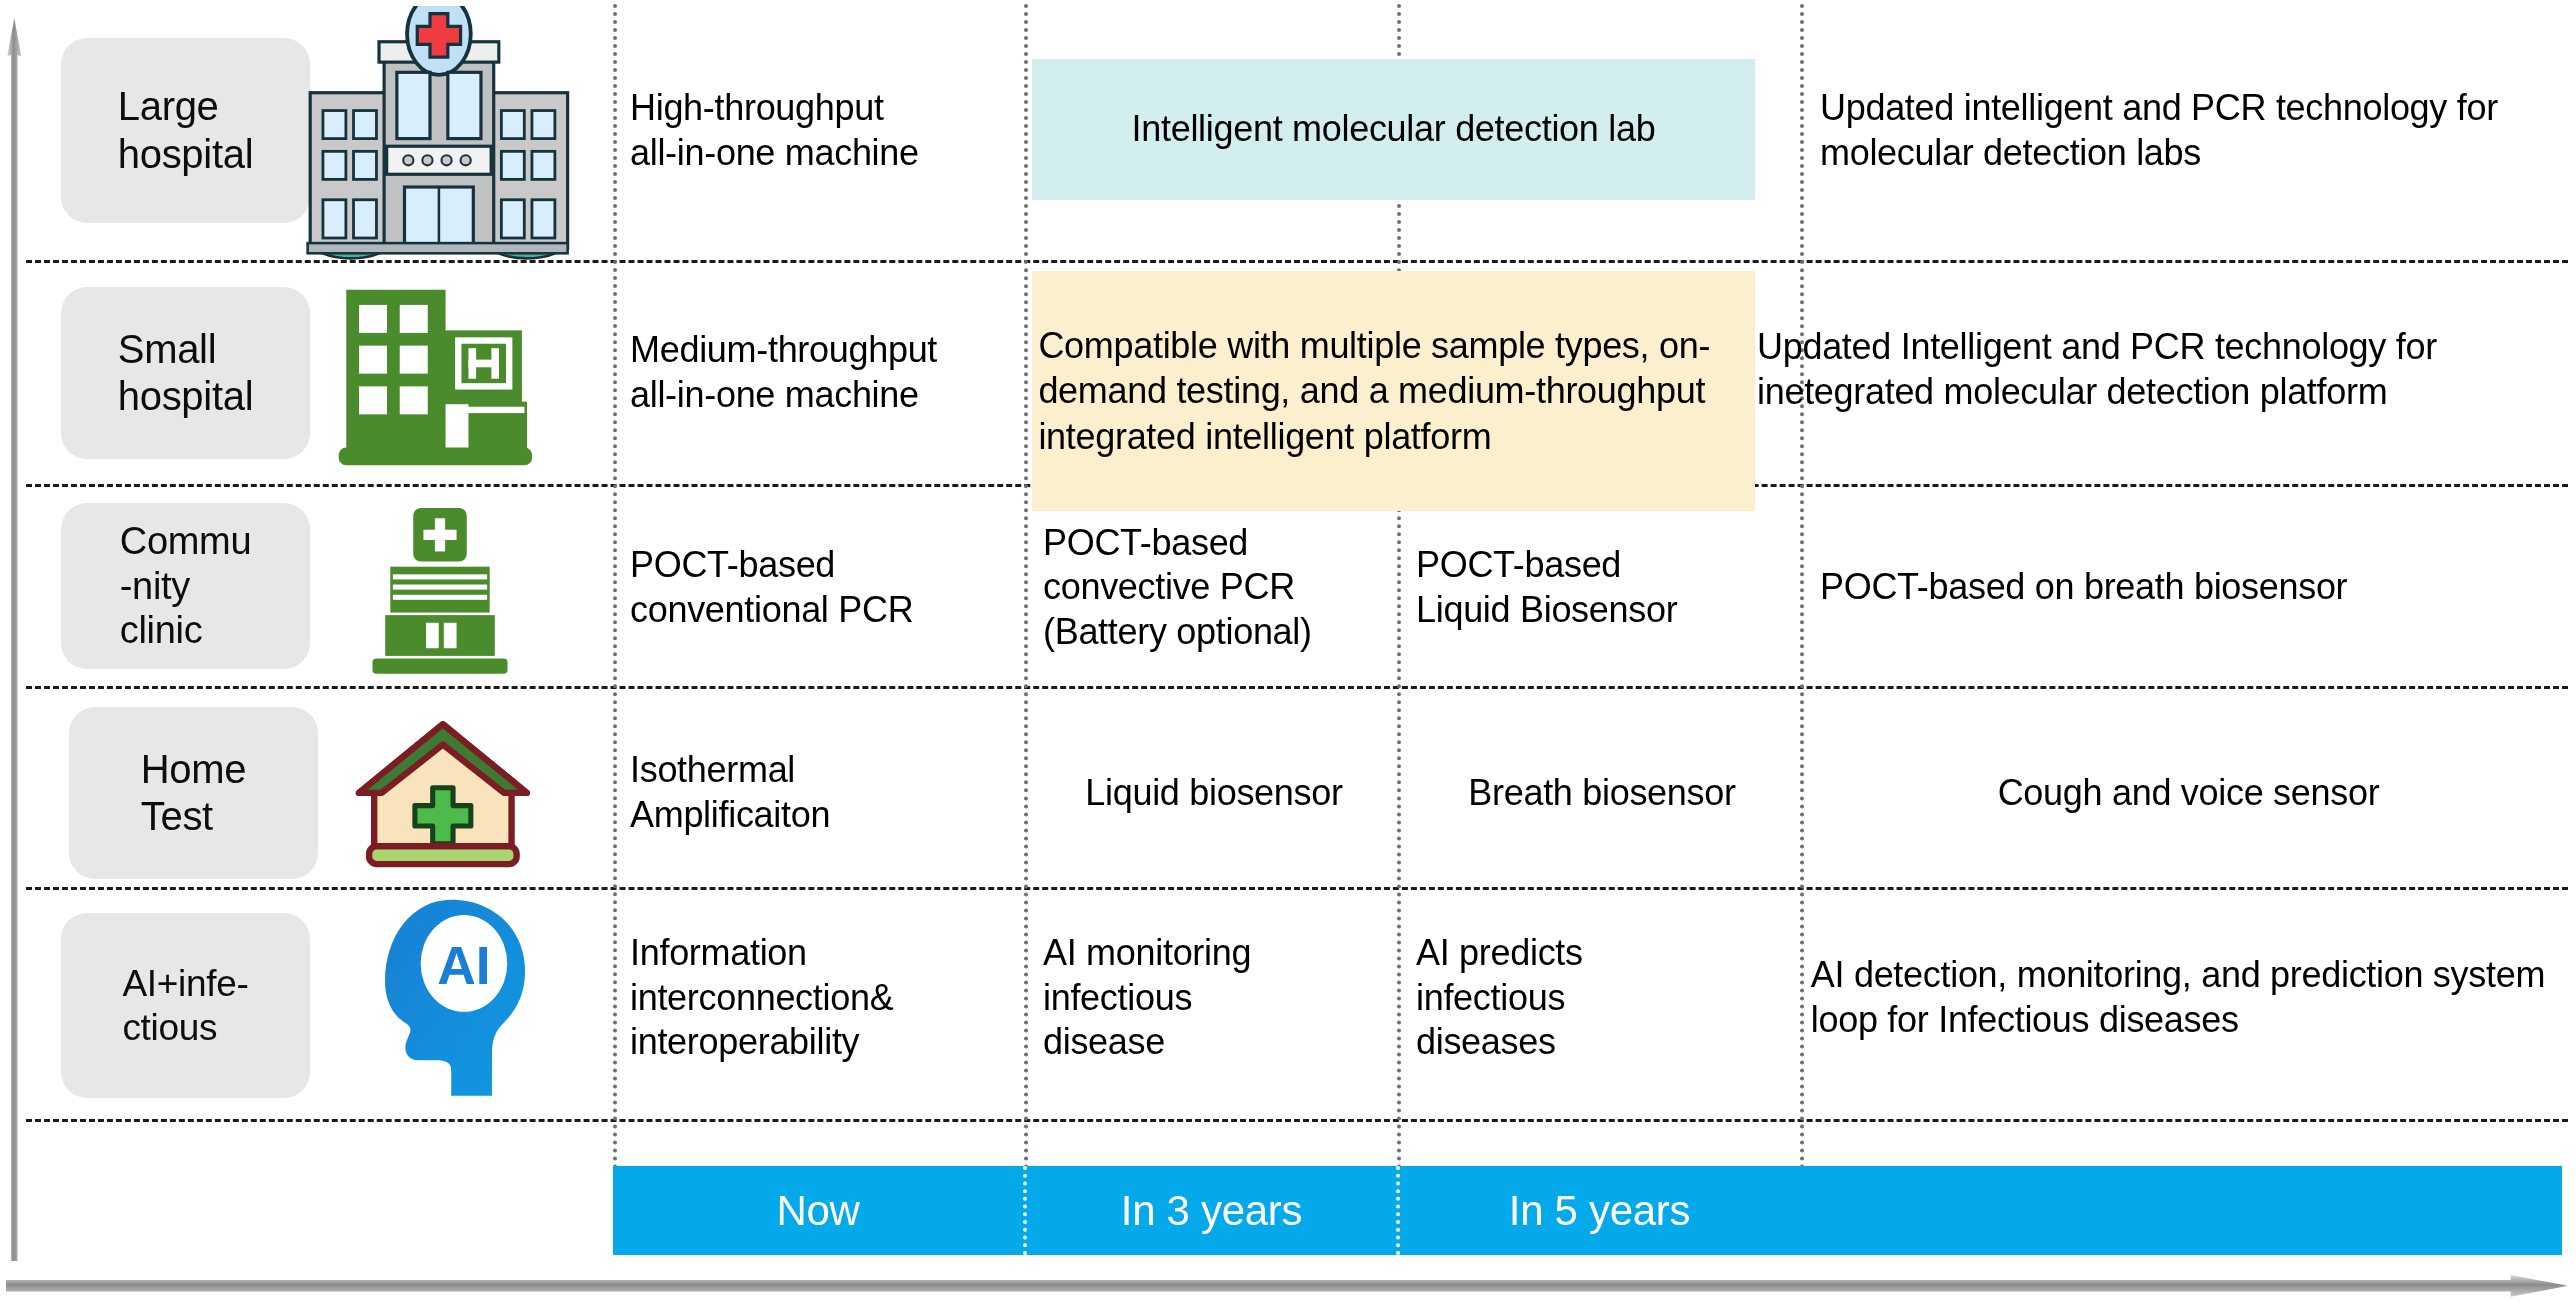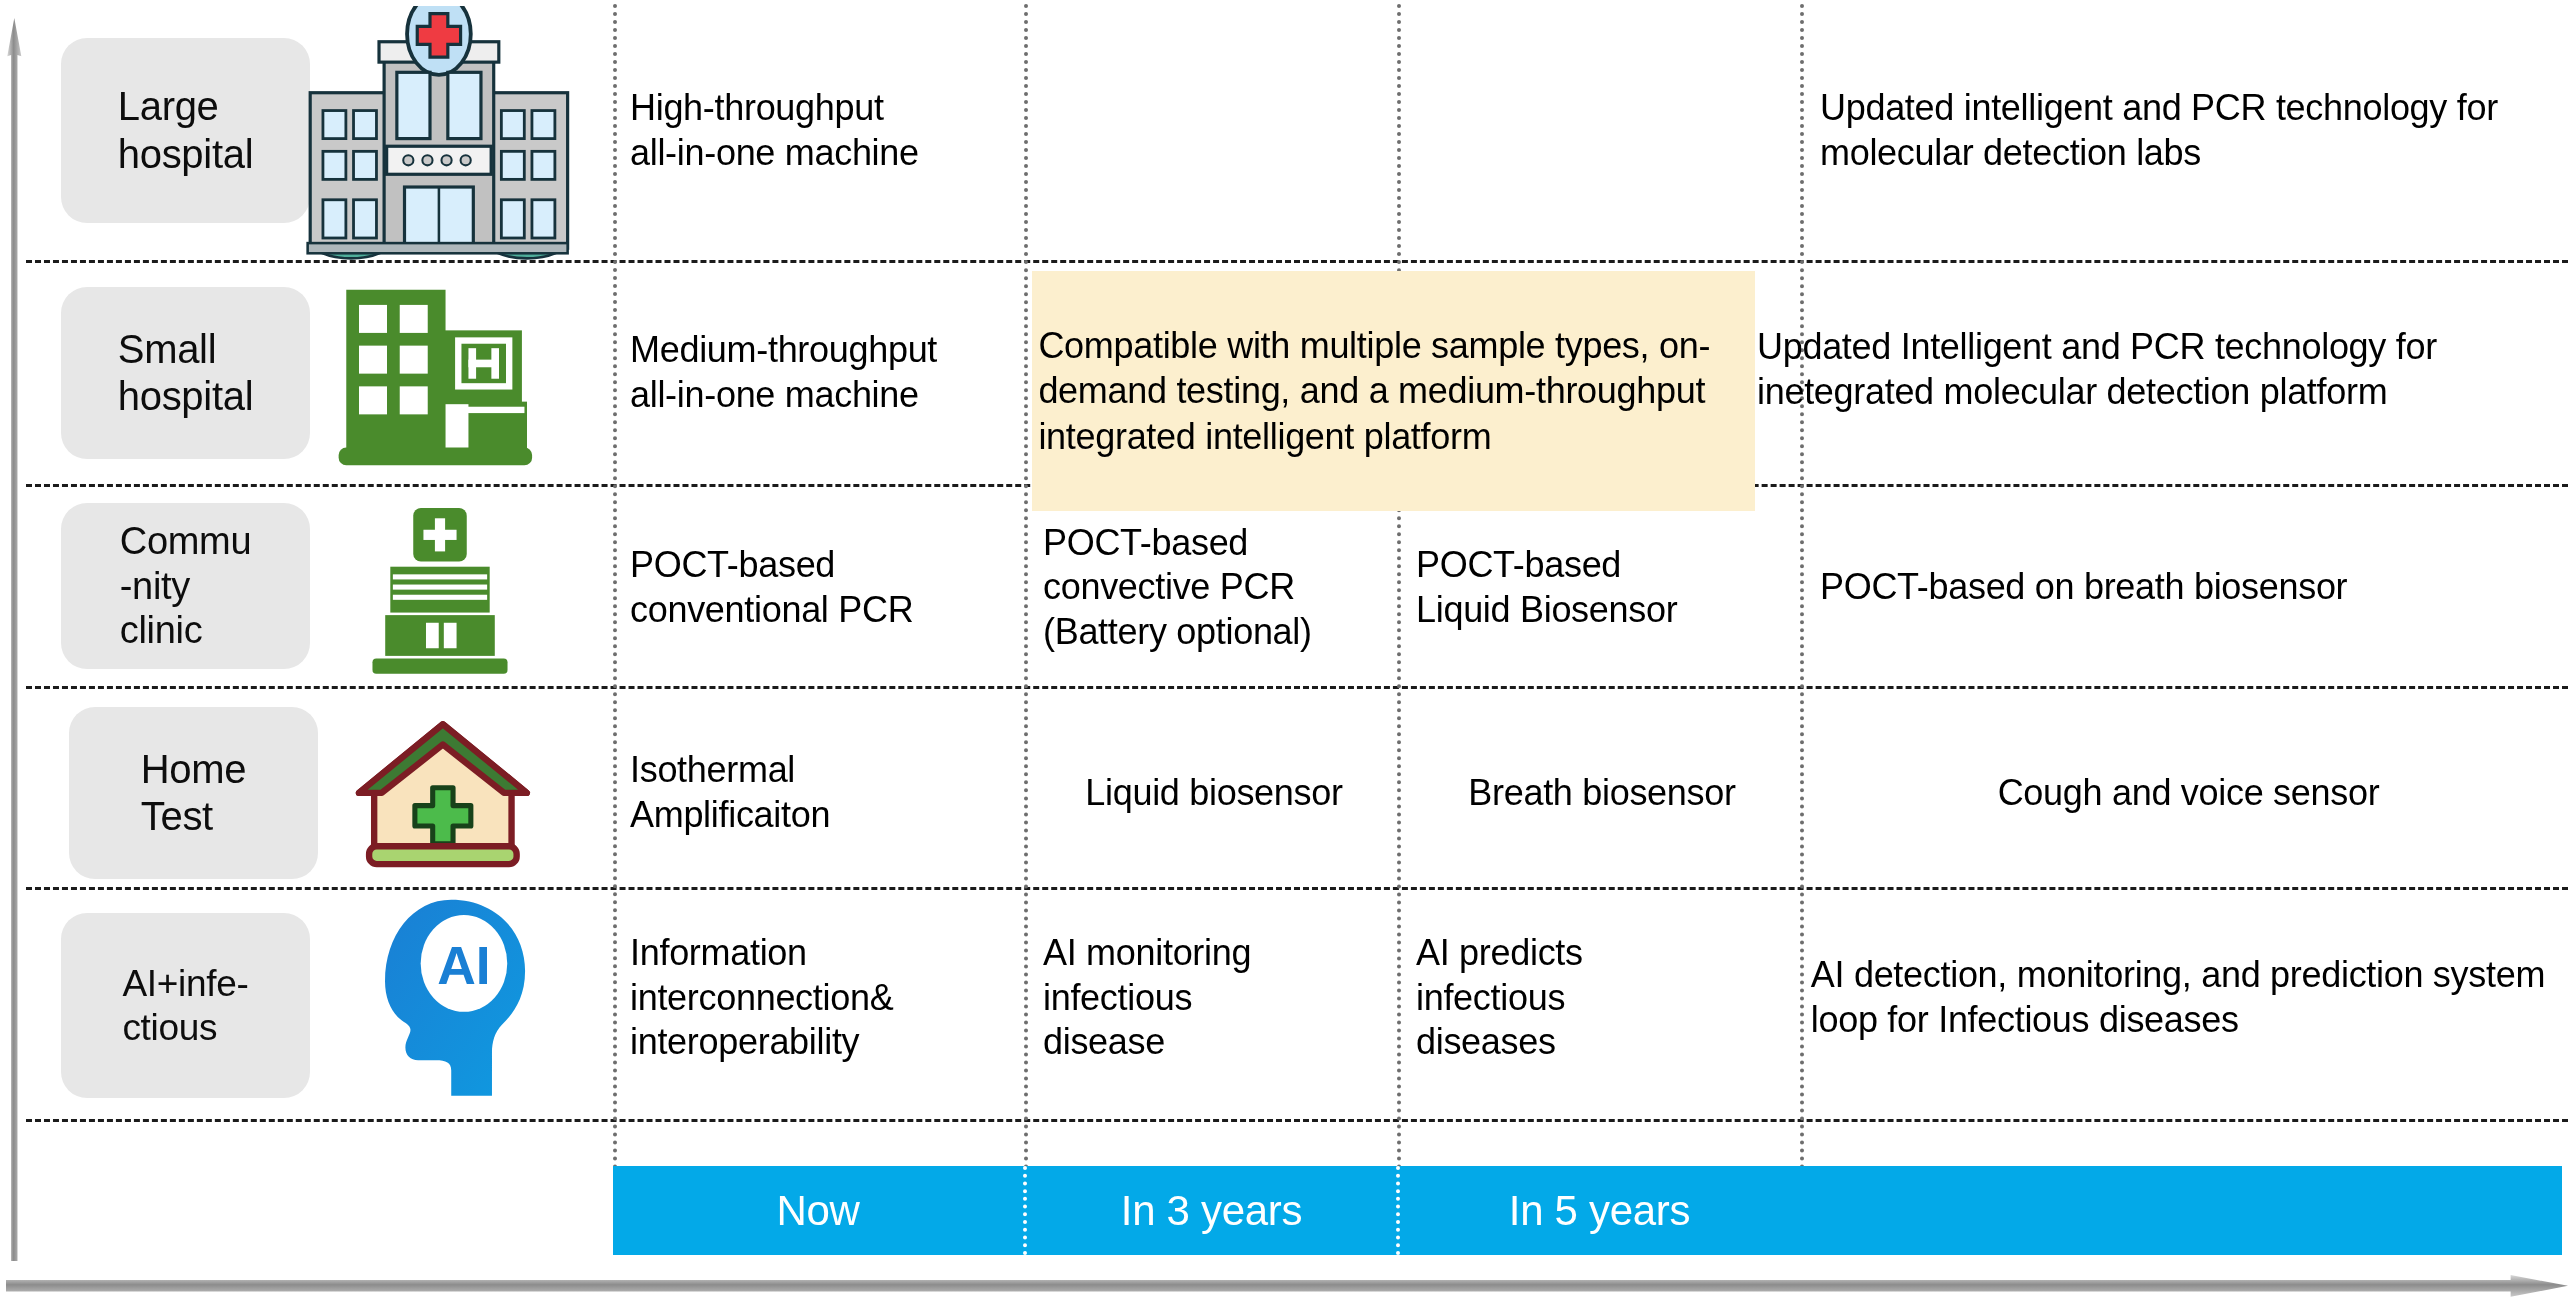--- a/index.html
+++ b/index.html
@@ -222,20 +222,21 @@
       <rect x="158" y="114" width="18" height="22" fill="#d8eefc" stroke="#16323c" stroke-width="2.2"></rect>
       <rect x="182" y="114" width="18" height="22" fill="#d8eefc" stroke="#16323c" stroke-width="2.2"></rect>
       <rect x="158" y="152" width="18" height="30" fill="#d8eefc" stroke="#16323c" stroke-width="2.2"></rect>
       <rect x="182" y="152" width="18" height="30" fill="#d8eefc" stroke="#16323c" stroke-width="2.2"></rect>
 
       <rect x="6" y="186" width="204" height="8" fill="#aeb7bb" stroke="#16323c" stroke-width="2"></rect>
     </svg>
   </div>
   <div class="cell left" style="left:621px;top:38px;width:398px;height:185px;white-space:pre-line;">High-throughput
 all-in-one machine</div>
+  <div class="hl-teal" style="left:1032px;top:59px;width:723px;height:141px;">Intelligent molecular detection lab</div>
   <div class="cell left" style="left:1811px;top:38px;width:755px;height:185px;">Updated intelligent and PCR technology for molecular detection labs</div>
 
   <div class="chip" style="left:61px;top:287px;width:249px;height:172px;">
     <div>
       <span>Small</span>
       <span>hospital</span>
     </div>
   </div>
   <div class="icon-cell" style="left:331px;top:274px;width:210px;height:198px;">
     <svg width="210" height="198" viewBox="0 0 165 155">

